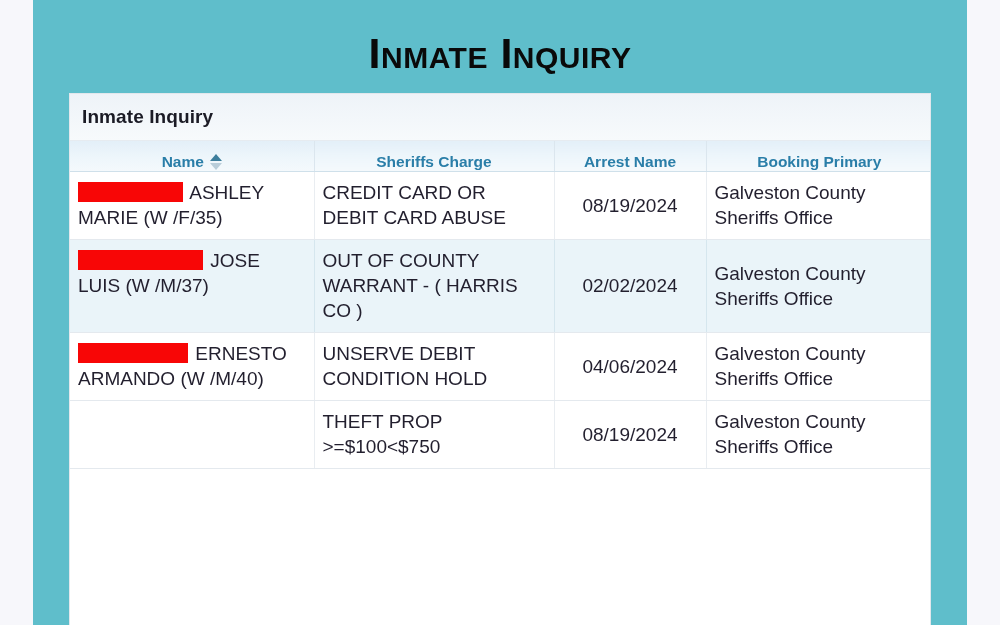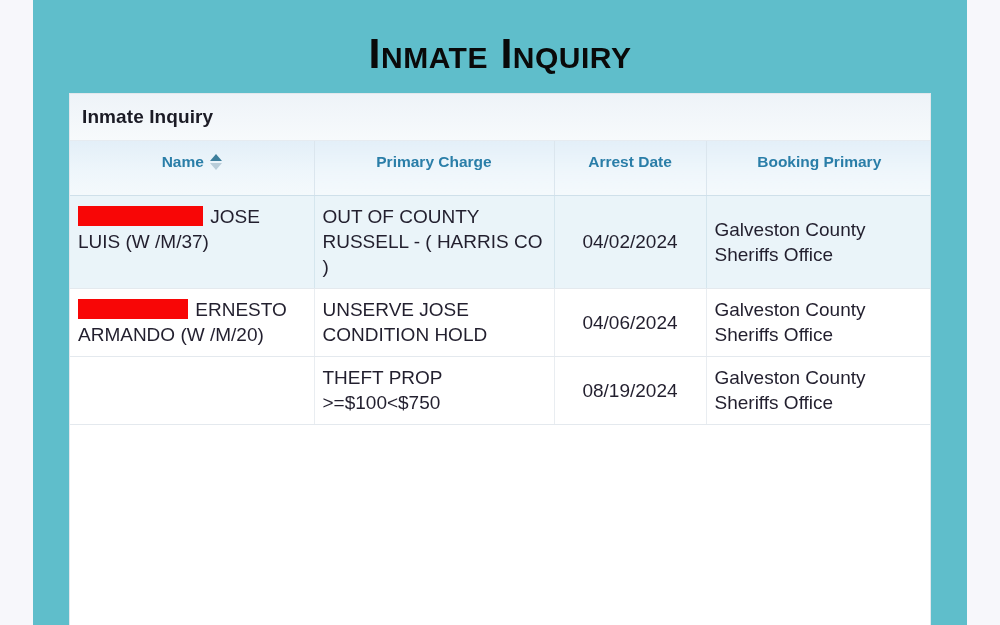--- a/index.html
+++ b/index.html
@@ -82,21 +82,21 @@
     border-collapse: collapse;
     table-layout: fixed;
   }
 
   table.grid thead th {
     background: linear-gradient(to bottom, #e3eff8 0%, #eef6fb 55%, #f4f9fc 100%);
     color: #2a7ea8;
     font-size: 15.5px;
     font-weight: bold;
     text-align: center;
-    padding: 12px 6px 24px 6px;
+    padding: 12px 6px 0 6px;
     border-right: 1px solid #dbe6ee;
     border-bottom: 1px solid #cfe0ea;
     box-sizing: border-box;
     vertical-align: middle;
     white-space: nowrap;
   }
   table.grid thead th:last-child { border-right: none; }
 
   .th-inner {
     display: inline-flex;
@@ -194,45 +194,51 @@
             <span class="th-inner">
               <span>Name</span>
               <span class="sort-icon">
                 <span class="up"></span>
                   <span class="down"></span>
               </span>
             </span>
           </th>
           <th>
             <span class="th-inner">
-              <span>Primary Charge</span>
-            </span>
-          </th>
-          <th>
-            <span class="th-inner">
-              <span>Arrest Date</span>
+              <span>Sheriffs Charge</span>
+            </span>
+          </th>
+          <th>
+            <span class="th-inner">
+              <span>Arrest Name</span>
             </span>
           </th>
           <th>
             <span class="th-inner">
               <span>Booking Primary</span>
             </span>
           </th>
         </tr>
       </thead>
       <tbody id="table-body">
+          <tr class="state-normal">
+            <td class="c-name"><span class="redact" style="width: 105px;"></span><span> ASHLEY MARIE (W /F/35)</span></td>
+            <td class="c-charge">CREDIT CARD OR DEBIT CARD ABUSE</td>
+            <td class="c-date">08/19/2024</td>
+            <td class="c-agency">Galveston County Sheriffs Office</td>
+          </tr>
           <tr class="state-hover">
             <td class="c-name"><span class="redact" style="width: 125px;"></span><span> JOSE LUIS (W /M/37)</span></td>
-            <td class="c-charge">OUT OF COUNTY RUSSELL - ( HARRIS CO )</td>
-            <td class="c-date">04/02/2024</td>
+            <td class="c-charge">OUT OF COUNTY WARRANT - ( HARRIS CO )</td>
+            <td class="c-date">02/02/2024</td>
             <td class="c-agency">Galveston County Sheriffs Office</td>
           </tr>
           <tr class="state-normal">
-            <td class="c-name"><span class="redact" style="width: 110px;"></span><span> ERNESTO ARMANDO (W /M/20)</span></td>
-            <td class="c-charge">UNSERVE JOSE CONDITION HOLD</td>
+            <td class="c-name"><span class="redact" style="width: 110px;"></span><span> ERNESTO ARMANDO (W /M/40)</span></td>
+            <td class="c-charge">UNSERVE DEBIT CONDITION HOLD</td>
             <td class="c-date">04/06/2024</td>
             <td class="c-agency">Galveston County Sheriffs Office</td>
           </tr>
           <tr class="state-normal">
             <td class="c-name"></td>
             <td class="c-charge">THEFT PROP &gt;=$100&lt;$750</td>
             <td class="c-date">08/19/2024</td>
             <td class="c-agency">Galveston County Sheriffs Office</td>
           </tr>
         </tbody>

